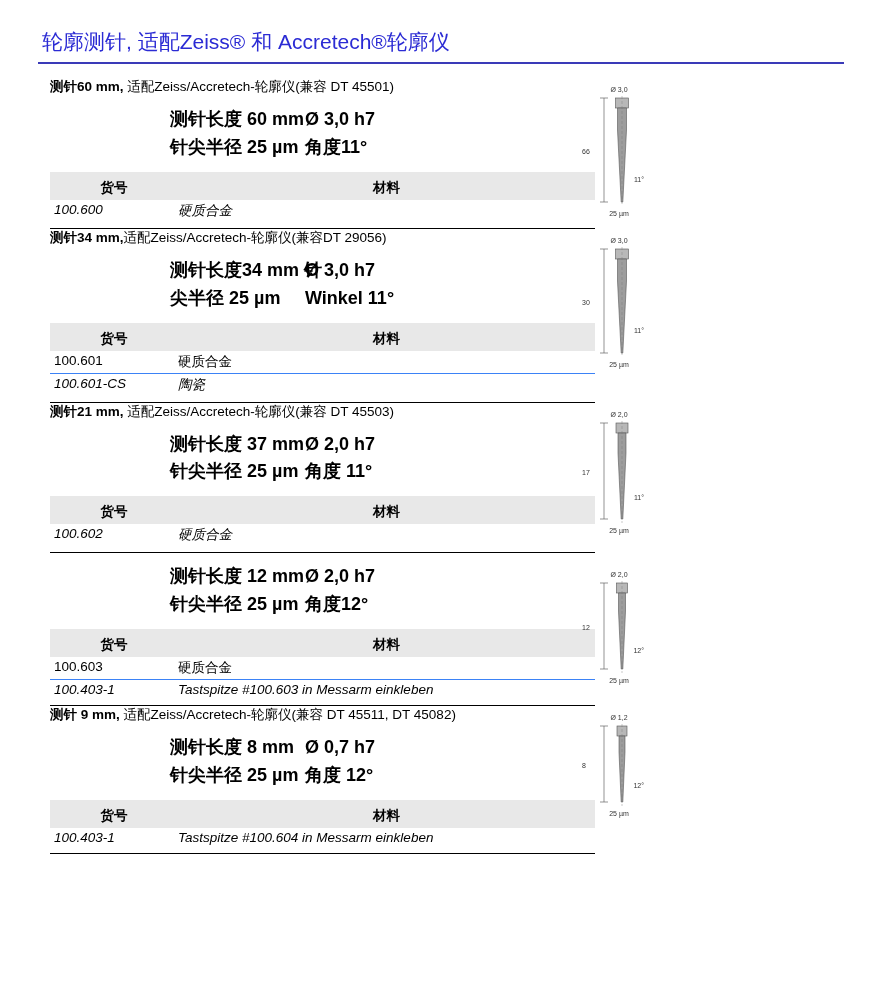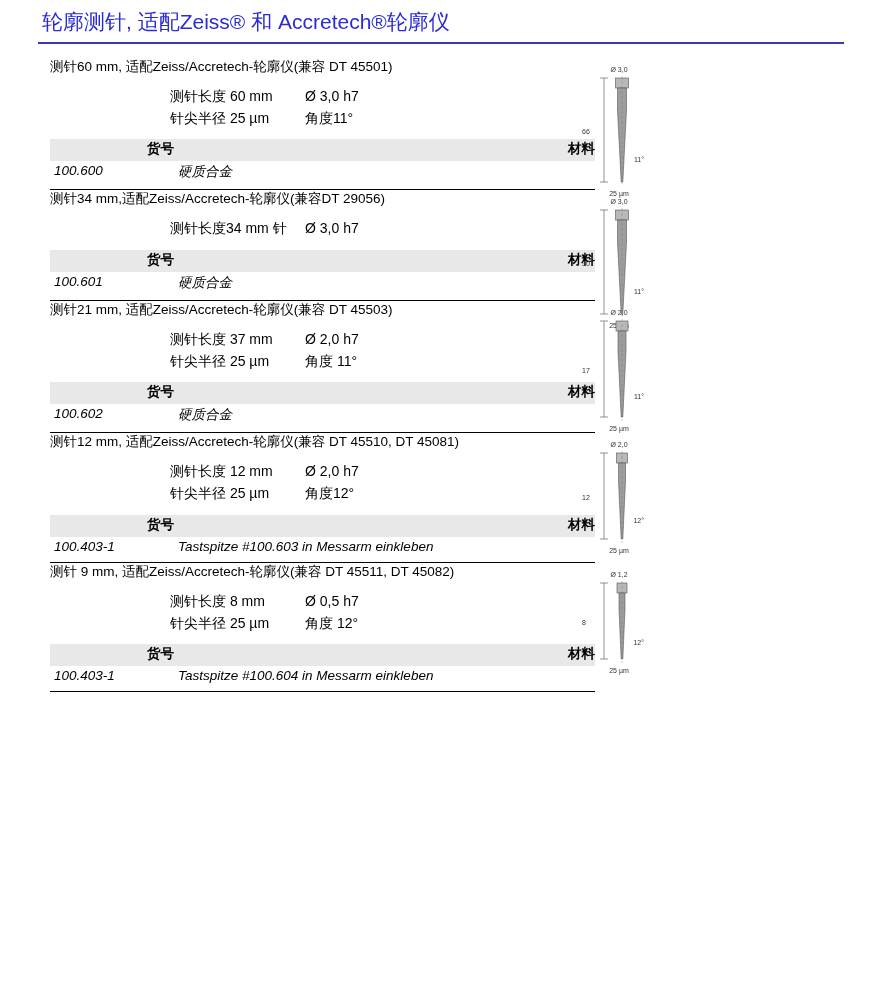--- a/index.html
+++ b/index.html
@@ -17,21 +17,21 @@
   .page {
     position: relative;
     width: 882px;
     height: 988px;
     box-sizing: border-box;
     padding: 0 38px;
   }
   .page-title {
     font-size: 21px;
     color: #2b2bd4;
-    padding-top: 8px;
+    padding-top: 28px;
     padding-left: 4px;
     letter-spacing: 0px;
     white-space: nowrap;
   }
   .title-rule {
     border-bottom: 2px solid #3a3ab8;
     margin-top: 6px;
     margin-bottom: 14px;
   }
   .section {
@@ -41,50 +41,51 @@
   .section-inner {
     width: 545px;
     margin-left: 12px;
   }
   .sec-heading {
     font-size: 13.5px;
     margin-bottom: 2px;
     white-space: nowrap;
   }
   .sec-heading b {
-    font-weight: normal;
+    font-weight: bold;
   }
   .specs {
     margin-left: 120px;
     margin-top: 10px;
     margin-bottom: 10px;
-    font-size: 14px;
+    font-size: 18px;
     line-height: 1.55;
+    font-weight: bold;
   }
   .spec-row {
     display: flex;
   }
   .spec-left {
     width: 135px;
     white-space: nowrap;
   }
   .spec-right {
     white-space: nowrap;
   }
   table.parts {
     width: 545px;
     border-collapse: collapse;
     font-size: 13.5px;
     margin-top: 8px;
   }
   table.parts th {
     background: #e8e8e8;
-    text-align: right;
+    text-align: center;
     font-weight: bold;
-    padding: 1px 0 3px 4px;
+    padding: 7px 0 3px 4px;
     font-size: 13.5px;
   }
   table.parts th.c1 { width: 120px; }
   table.parts td {
     padding: 2px 0 2px 4px;
     border-bottom: 1px solid #3b82f6;
     vertical-align: top;
   }
   table.parts tr:last-child td {
     border-bottom: none;
@@ -181,32 +182,40 @@
       </div>
       <div class="sec-rule"></div>
       <div class="section">
         <div class="section-inner">
           <div class="sec-heading"><b>测针34 mm,</b><span>适配Zeiss/Accretech-轮廓仪(兼容DT 29056)</span></div>
           <div class="specs">
             <div class="spec-row">
               <span class="spec-left">测针长度34 mm 针</span>
               <span class="spec-right">Ø 3,0 h7</span>
             </div>
+            <div class="spec-row">
+              <span class="spec-left">尖半径   25 µm</span>
+              <span class="spec-right">Winkel 11°</span>
+            </div>
           </div>
           <table class="parts">
             <thead>
               <tr>
                 <th class="c1">货号</th>
                 <th>材料</th>
               </tr>
             </thead>
             <tbody>
               <tr>
                 <td class="c1">100.601</td>
                 <td>硬质合金</td>
+              </tr>
+              <tr>
+                <td class="c1">100.601-CS</td>
+                <td>陶瓷</td>
               </tr>
             </tbody>
           </table>
         </div>
         <div class="probe"><div class="dia-label">Ø 3,0</div><div class="probe-body"><svg width="46" height="114">
               <line x1="8" y1="4" x2="8" y2="108" stroke="#666" stroke-width="0.7"></line>
               <line x1="4" y1="4" x2="12" y2="4" stroke="#666" stroke-width="0.7"></line>
               <line x1="4" y1="108" x2="12" y2="108" stroke="#666" stroke-width="0.7"></line>
               <rect x="19.5" y="4" width="13" height="10" fill="#b8b8b8" stroke="#555" stroke-width="0.6"></rect>
               <polygon points="21.5,14 30.5,14 30.5,36 26.8,108 25.2,108 21.5,36" fill="#9d9d9d" stroke="#555" stroke-width="0.6"></polygon>
@@ -247,39 +256,42 @@
               <line x1="4" y1="4" x2="12" y2="4" stroke="#666" stroke-width="0.7"></line>
               <line x1="4" y1="100" x2="12" y2="100" stroke="#666" stroke-width="0.7"></line>
               <rect x="20" y="4" width="12" height="10" fill="#b8b8b8" stroke="#555" stroke-width="0.6"></rect>
               <polygon points="22,14 30,14 30,34 26.8,100 25.2,100 22,34" fill="#9d9d9d" stroke="#555" stroke-width="0.6"></polygon>
               <line x1="26" y1="2" x2="26" y2="104" stroke="#777" stroke-width="0.4" stroke-dasharray="3,2"></line>
             </svg><div class="dim-left">17</div><div class="angle-lbl">11°</div></div><div class="tip-lbl">25 µm</div></div>
       </div>
       <div class="sec-rule"></div>
       <div class="section">
         <div class="section-inner">
-          <div class="sec-heading"><b>测针12 mm,</b><span> 适配Zeiss/Accretech-轮廓仪(兼容 DT 45510, DT 45081)</span></div>
           <div class="specs">
             <div class="spec-row">
               <span class="spec-left">测针长度   12   mm</span>
               <span class="spec-right">Ø 2,0 h7</span>
             </div>
             <div class="spec-row">
               <span class="spec-left">针尖半径  25 µm</span>
               <span class="spec-right">角度12°</span>
             </div>
           </div>
           <table class="parts">
             <thead>
               <tr>
                 <th class="c1">货号</th>
                 <th>材料</th>
               </tr>
             </thead>
             <tbody>
+              <tr>
+                <td class="c1">100.603</td>
+                <td>硬质合金</td>
+              </tr>
               <tr>
                 <td class="c1">100.403-1</td>
                 <td>Tastspitze #100.603 in Messarm einkleben</td>
               </tr>
             </tbody>
           </table>
         </div>
         <div class="probe"><div class="dia-label">Ø 2,0</div><div class="probe-body"><svg width="46" height="96">
               <line x1="8" y1="4" x2="8" y2="90" stroke="#666" stroke-width="0.7"></line>
               <line x1="4" y1="4" x2="12" y2="4" stroke="#666" stroke-width="0.7"></line>
@@ -289,21 +301,21 @@
               <line x1="26" y1="2" x2="26" y2="94" stroke="#777" stroke-width="0.4" stroke-dasharray="3,2"></line>
             </svg><div class="dim-left">12</div><div class="angle-lbl">12°</div></div><div class="tip-lbl">25 µm</div></div>
       </div>
       <div class="sec-rule"></div>
       <div class="section">
         <div class="section-inner">
           <div class="sec-heading"><b>测针 9 mm,</b><span> 适配Zeiss/Accretech-轮廓仪(兼容 DT 45511, DT 45082)</span></div>
           <div class="specs">
             <div class="spec-row">
               <span class="spec-left">测针长度  8 mm</span>
-              <span class="spec-right">Ø 0,5 h7</span>
+              <span class="spec-right">Ø 0,7 h7</span>
             </div>
             <div class="spec-row">
               <span class="spec-left">针尖半径 25 µm</span>
               <span class="spec-right">角度 12°</span>
             </div>
           </div>
           <table class="parts">
             <thead>
               <tr>
                 <th class="c1">货号</th>

